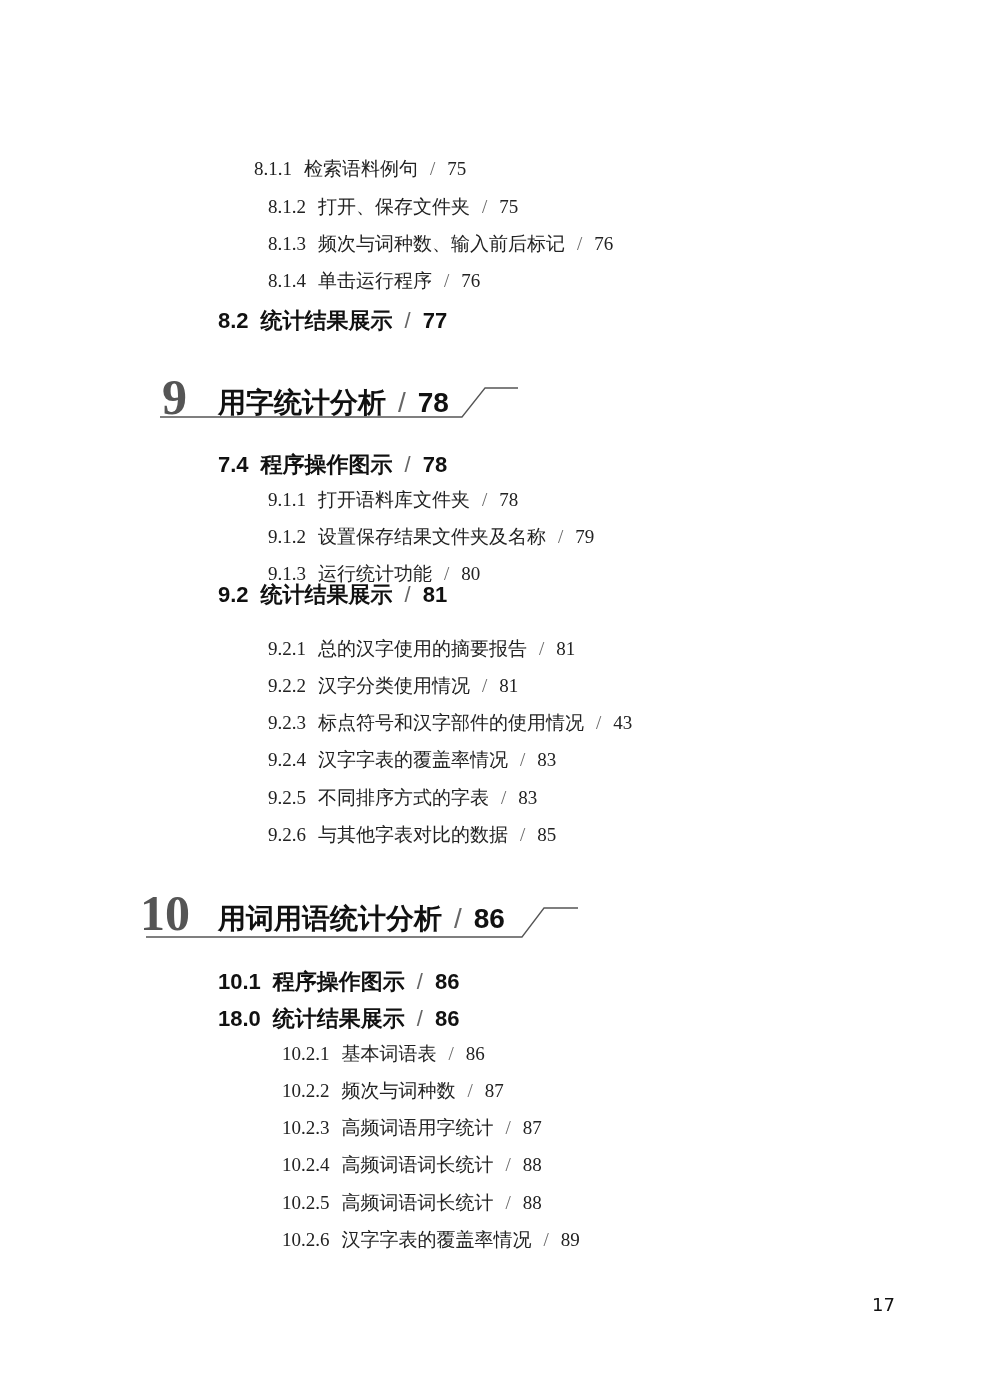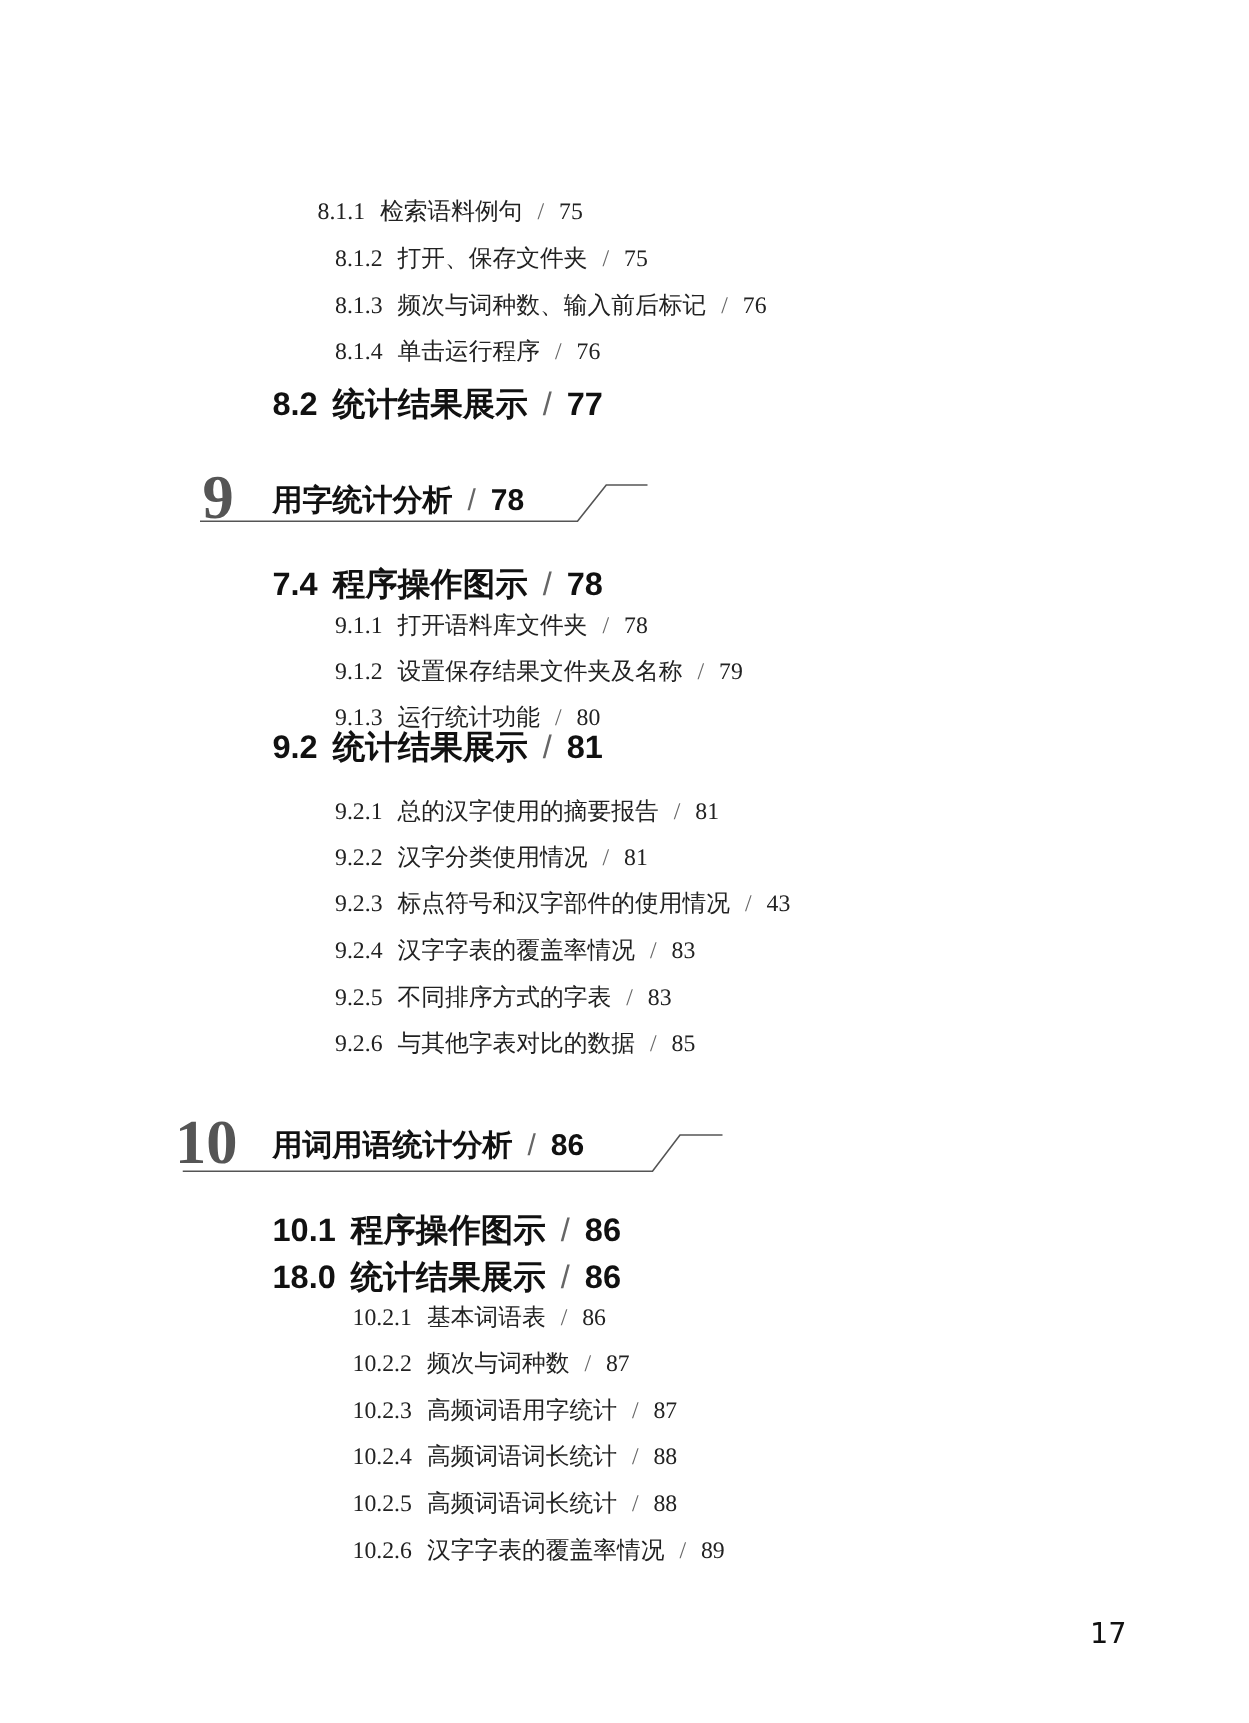--- a/index.html
+++ b/index.html
@@ -1,23 +1,23 @@
 <!DOCTYPE html>
 <html><head>
 <meta charset="utf-8">
 <style>
   html, body { margin: 0; padding: 0; background: #ffffff; }
   body { width: 999px; height: 1378px; position: relative; overflow: hidden; color: #1a1a1a; }
   .l3 { position: absolute; font-family: "Liberation Serif", "DejaVu Serif", serif; font-size: 19px; white-space: nowrap; color: #222; }
-  .l2 { position: absolute; font-family: "Liberation Sans", "DejaVu Sans", sans-serif; font-size: 26px; font-weight: bold; white-space: nowrap; color: #111; }
+  .l2 { position: absolute; font-family: "Liberation Sans", "DejaVu Sans", sans-serif; font-size: 22px; font-weight: bold; white-space: nowrap; color: #111; }
   .num { display: inline-block; margin-right: 12px; }
   .sep { color: #666; margin: 0 12px; font-weight: normal; }
   .chap-num { position: absolute; font-family: "Liberation Serif", "DejaVu Serif", serif; font-weight: bold; font-size: 50px; color: #555; line-height: 1; }
-  .chap-title { position: absolute; font-family: "Liberation Sans", "DejaVu Sans", sans-serif; font-weight: bold; font-size: 24px; color: #111; white-space: nowrap; }
-  .page-num { position: absolute; left: 872px; top: 1294px; font-family: "DejaVu Sans", sans-serif; font-size: 23px; color: #111; }
+  .chap-title { position: absolute; font-family: "Liberation Sans", "DejaVu Sans", sans-serif; font-weight: bold; font-size: 28px; color: #111; white-space: nowrap; }
+  .page-num { position: absolute; left: 872px; top: 1294px; font-family: "DejaVu Sans", sans-serif; font-size: 18px; color: #111; }
 </style>
 </head>
 <body>
 
 <div class="l3" style="left:254px;top:156px"><span class="num">8.1.1</span><span>检索语料例句</span><span class="sep">/</span><span>75</span></div>
 <div class="l3" style="left:268px;top:194px"><span class="num">8.1.2</span><span>打开、保存文件夹</span><span class="sep">/</span><span>75</span></div>
 <div class="l3" style="left:268px;top:231px"><span class="num">8.1.3</span><span>频次与词种数、输入前后标记</span><span class="sep">/</span><span>76</span></div>
 <div class="l3" style="left:268px;top:268px"><span class="num">8.1.4</span><span>单击运行程序</span><span class="sep">/</span><span>76</span></div>
 <div class="l2" style="left:218px;top:306px"><span class="num">8.2</span><span>统计结果展示</span><span class="sep">/</span><span>77</span></div>
 

